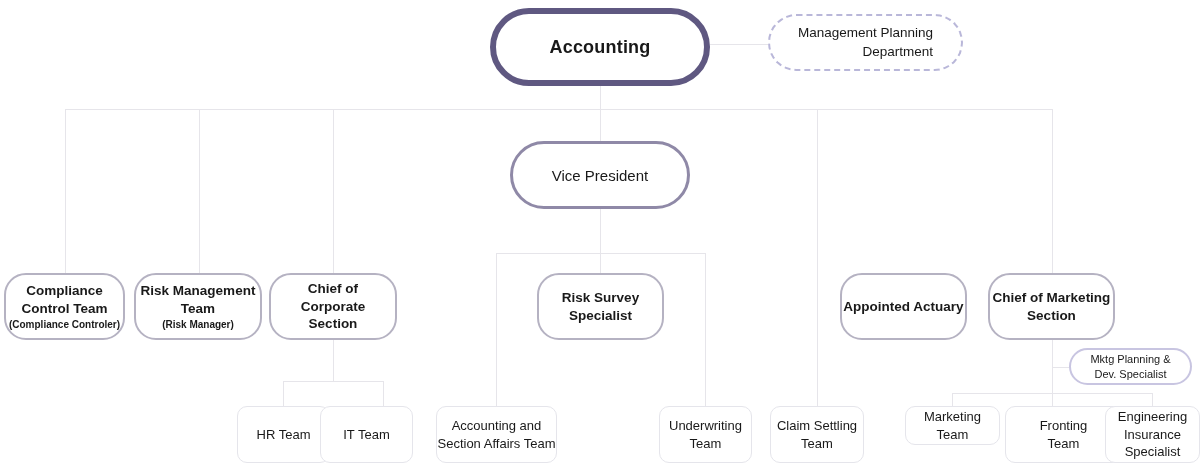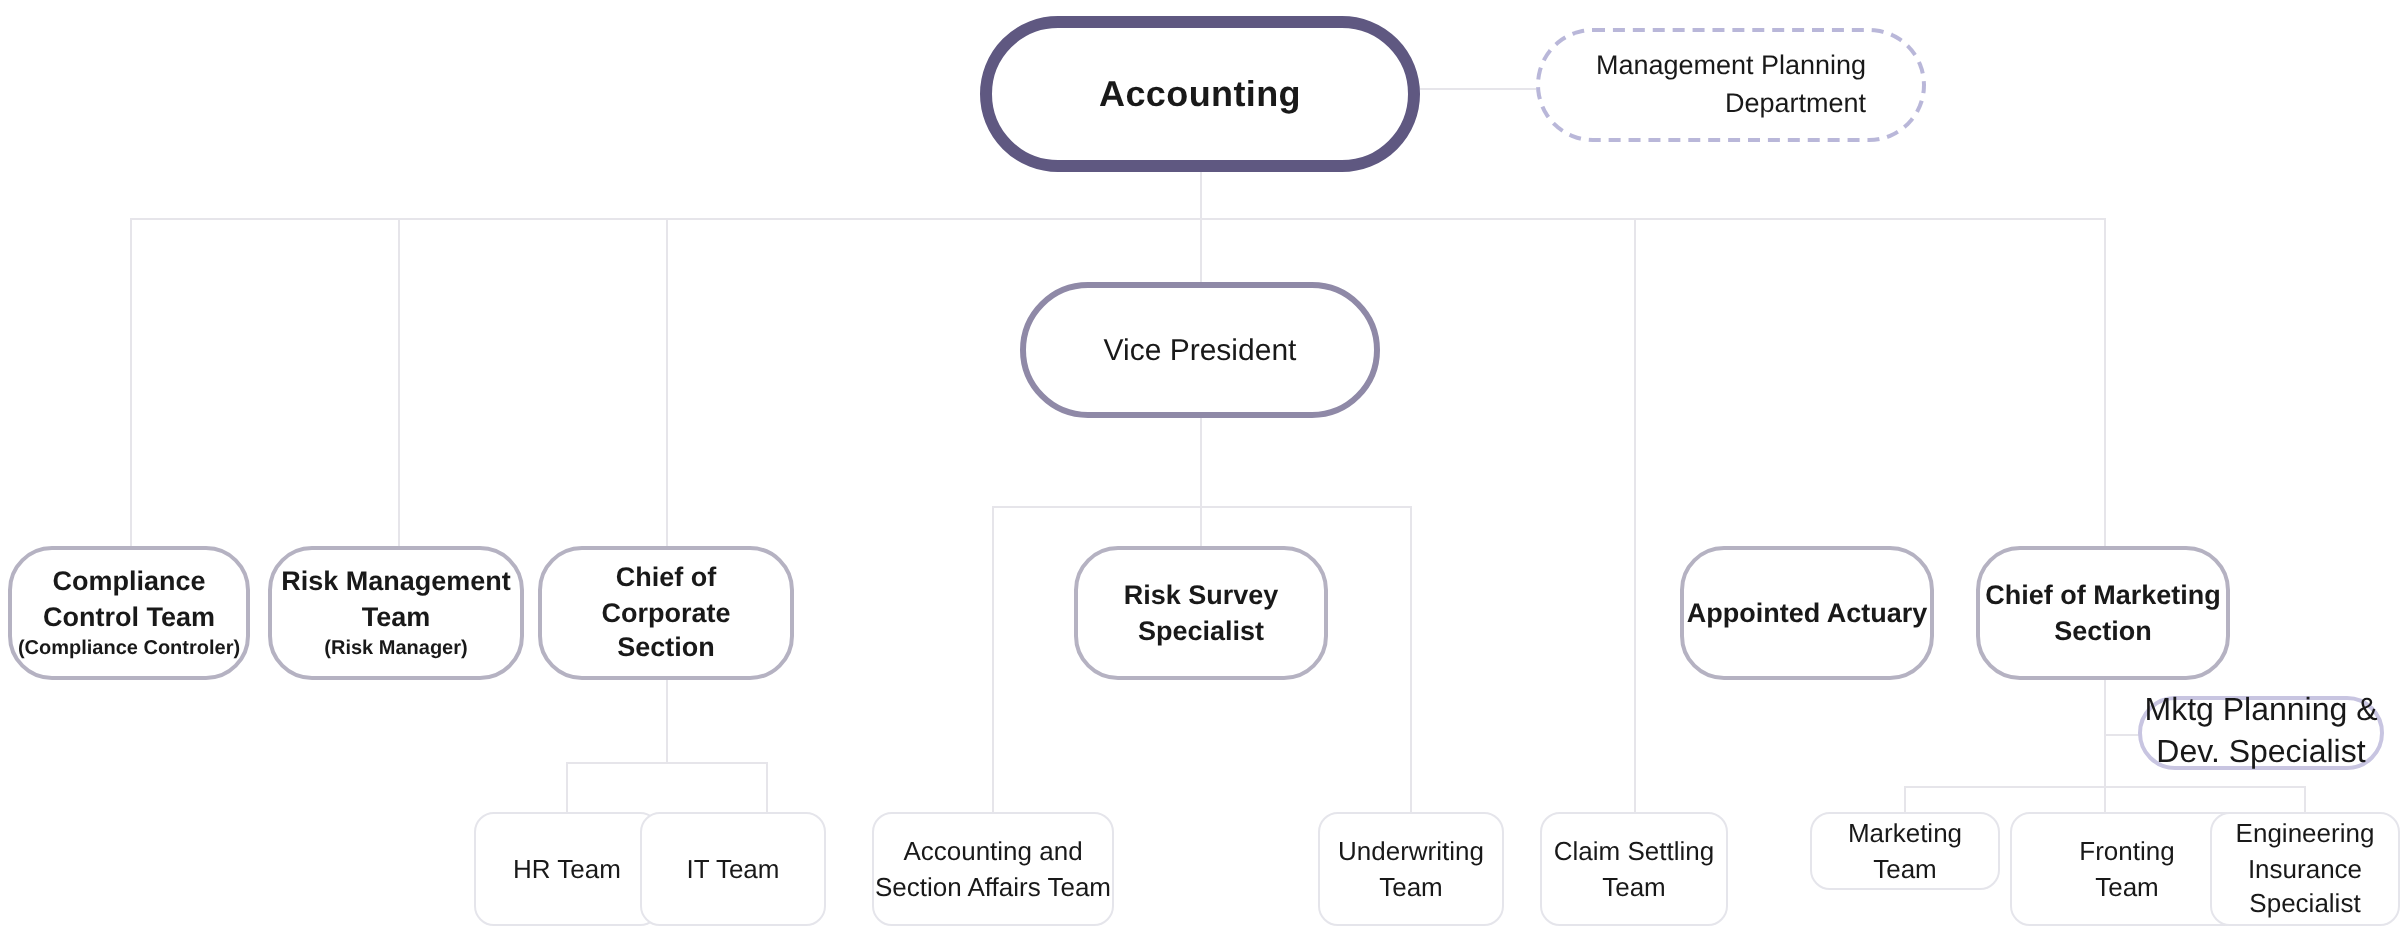--- a/index.html
+++ b/index.html
@@ -63,21 +63,21 @@
     border:2.5px solid var(--level2-border);
     border-radius:22px;
     font-size:13.5px;
     line-height:1.32;
     font-weight:bold;
   }
   .sub{font-size:10px;line-height:1.25;display:block;margin-top:1px;}
   .mktgpill{
     border:2px solid var(--mktg-border);
     border-radius:19px;
-    font-size:16px;
+    font-size:11px;
     line-height:1.28;
   }
   .leaf{
     border:1.5px solid var(--leaf-border);
     border-radius:10px;
     font-size:13px;
     line-height:1.38;
   }
 </style>
 </head>

